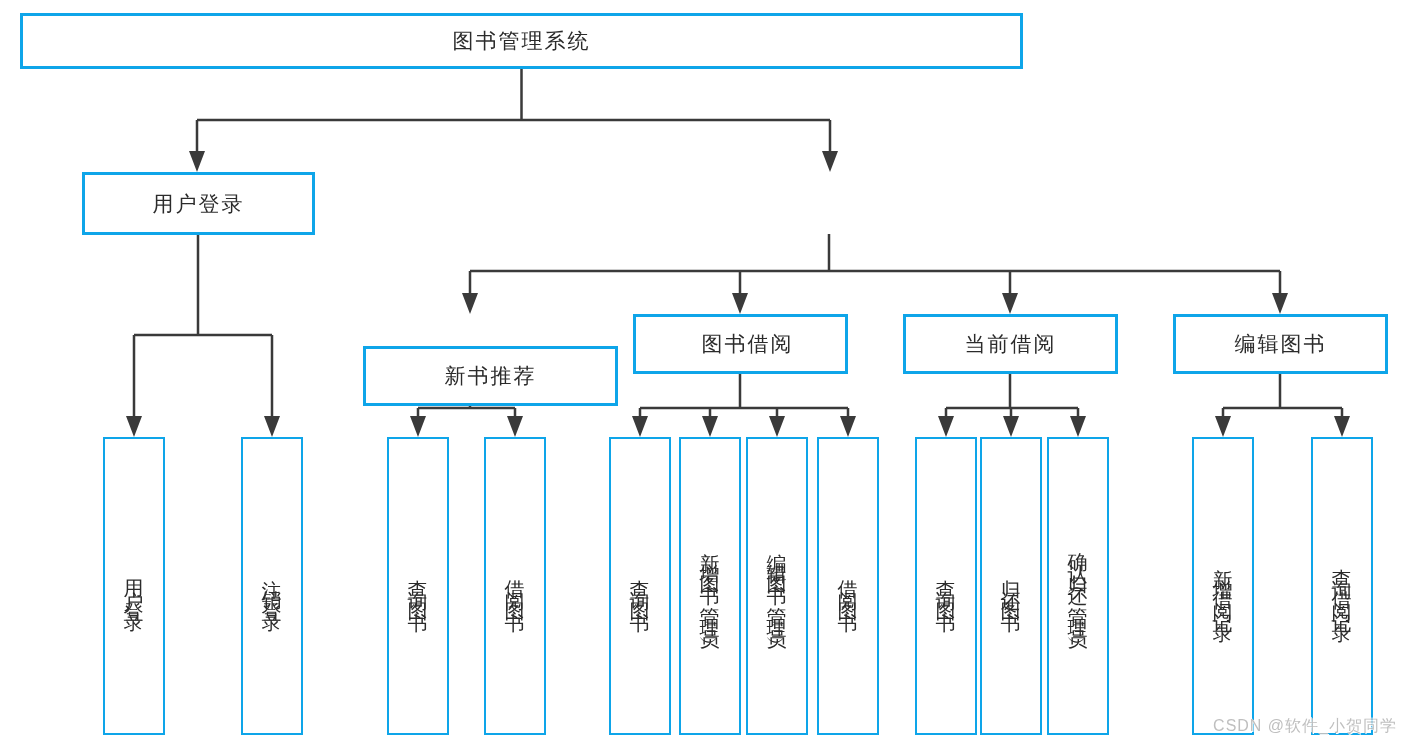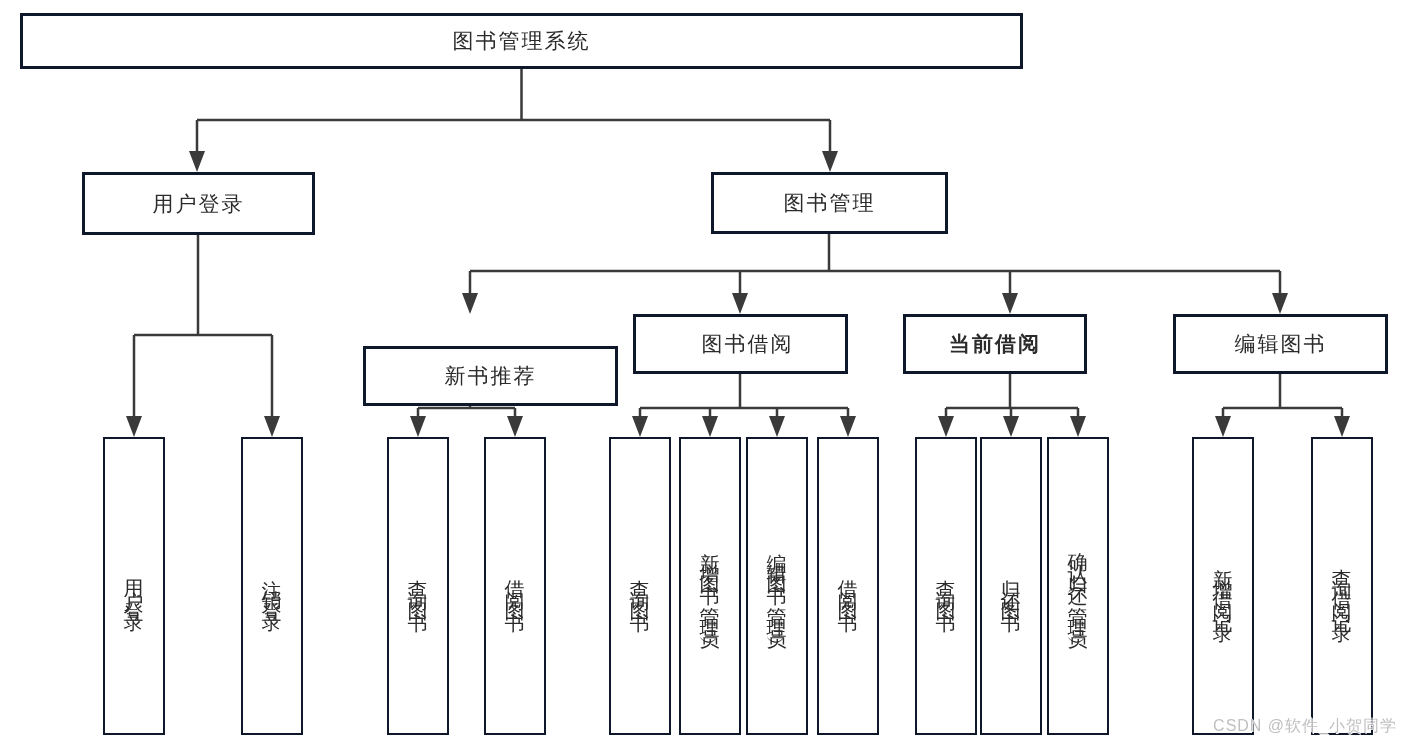--- a/index.html
+++ b/index.html
@@ -13,21 +13,21 @@
   }
   svg.connectors {
     position: absolute;
     left: 0; top: 0;
     width: 1405px; height: 747px;
     pointer-events: none;
   }
   .node {
     position: absolute;
     box-sizing: border-box;
-    border: 3px solid #0f172a;
+    border: 3px solid #0ea5e9;
     background: #ffffff;
     display: flex;
     align-items: center;
     justify-content: center;
     color: #2b2b2b;
   }
   .node.h .lbl {
     font-size: 21px;
     letter-spacing: 2px;
     white-space: nowrap;
@@ -91,31 +91,28 @@
              M1334,416 L1350,416 L1342,437 Z"></path>
   </svg>
 
   <div class="node h" style="left:20px; top:13px; width:1003px; height:56px;">
     <span class="lbl">图书管理系统</span>
   </div>
 
   <div class="node h" style="left:82px; top:172px; width:233px; height:63px;">
     <span class="lbl">用户登录</span>
   </div>
-  <div class="node h" style="left:711px; top:172px; width:237px; height:62px;">
-    <span class="lbl">图书管理</span>
-  </div>
 
   <div class="node h" style="left:363px; top:314px; width:255px; height:60px;margin-top:32px;">
     <span class="lbl">新书推荐</span>
   </div>
   <div class="node h" style="left:633px; top:314px; width:215px; height:60px;padding-left:14px;">
     <span class="lbl">图书借阅</span>
   </div>
-  <div class="node h" style="left:903px; top:314px; width:184px; height:60px;font-weight:bold;">
+  <div class="node h" style="left:903px; top:314px; width:215px; height:60px;">
     <span class="lbl">当前借阅</span>
   </div>
   <div class="node h" style="left:1173px; top:314px; width:215px; height:60px;">
     <span class="lbl">编辑图书</span>
   </div>
 
   <div class="node v" style="left:103px; top:437px; width:62px; height:298px;">
     <span class="lbl">用户登录</span>
   </div>
   <div class="node v" style="left:241px; top:437px; width:62px; height:298px;">

